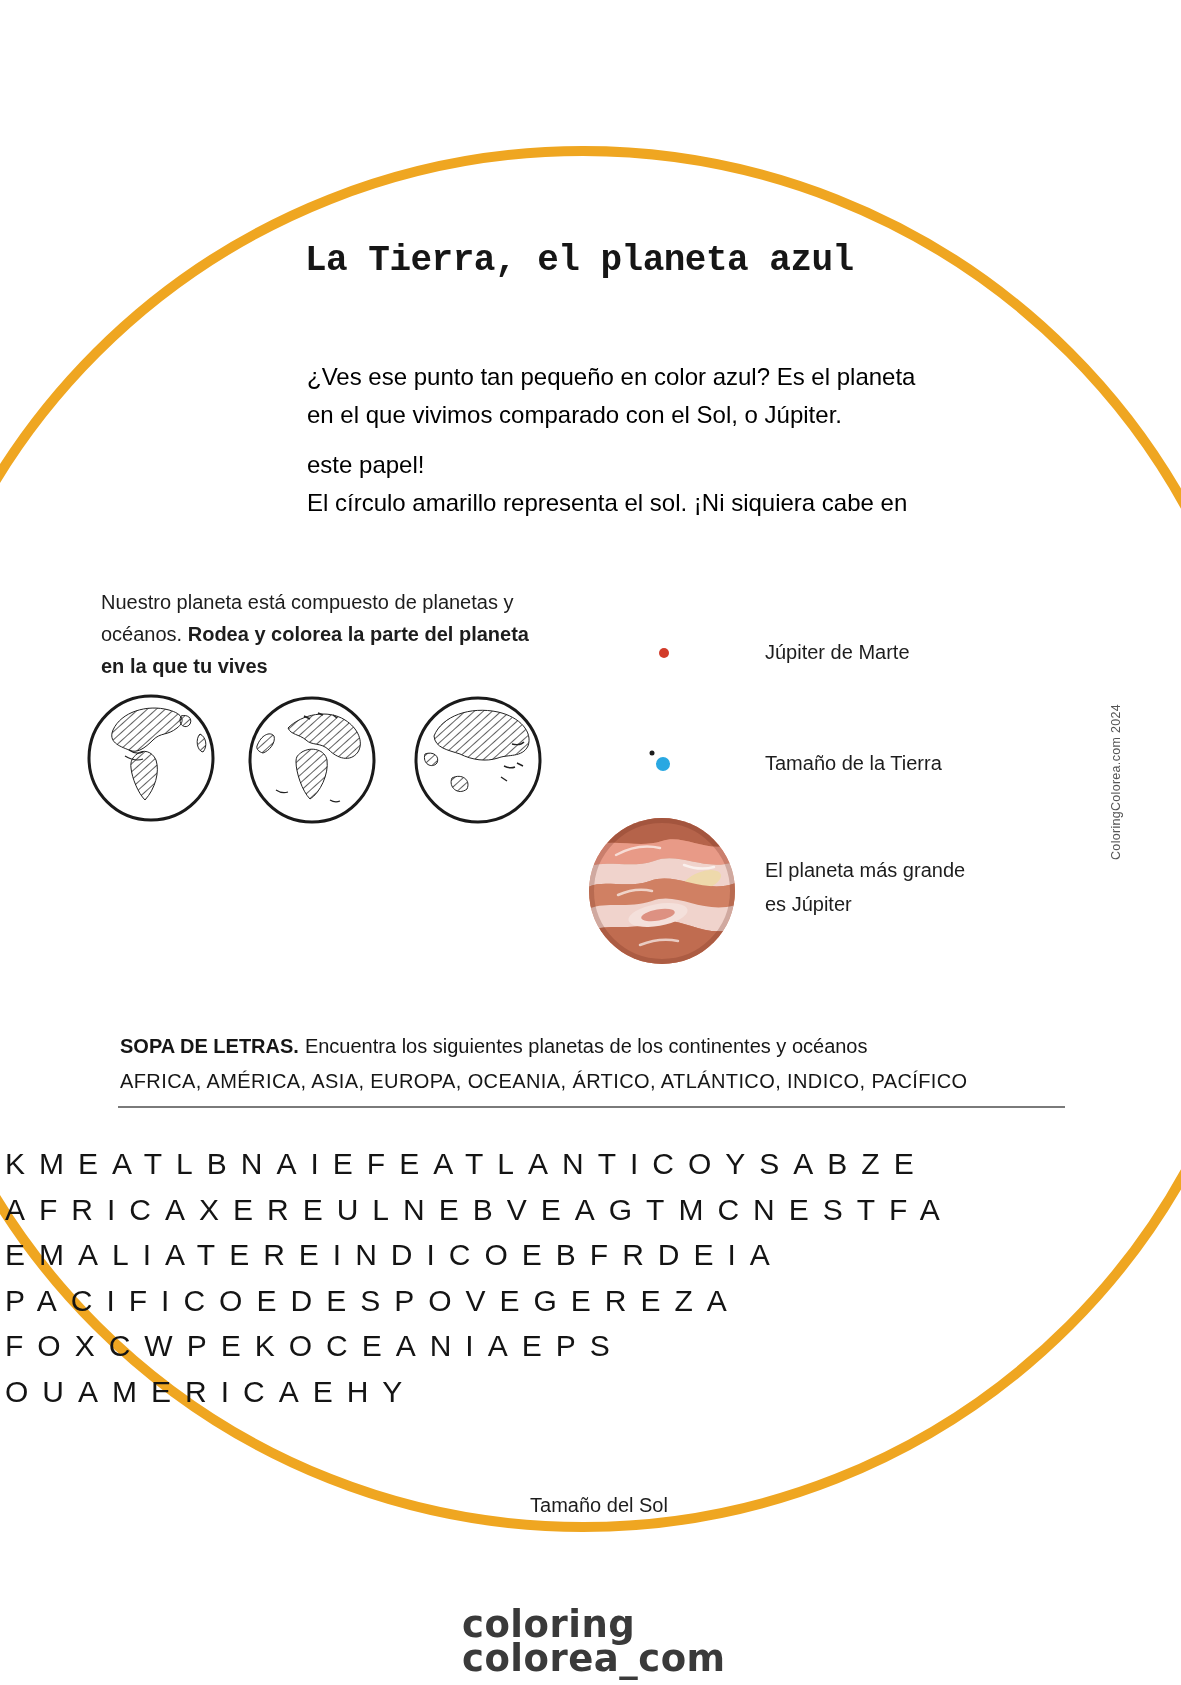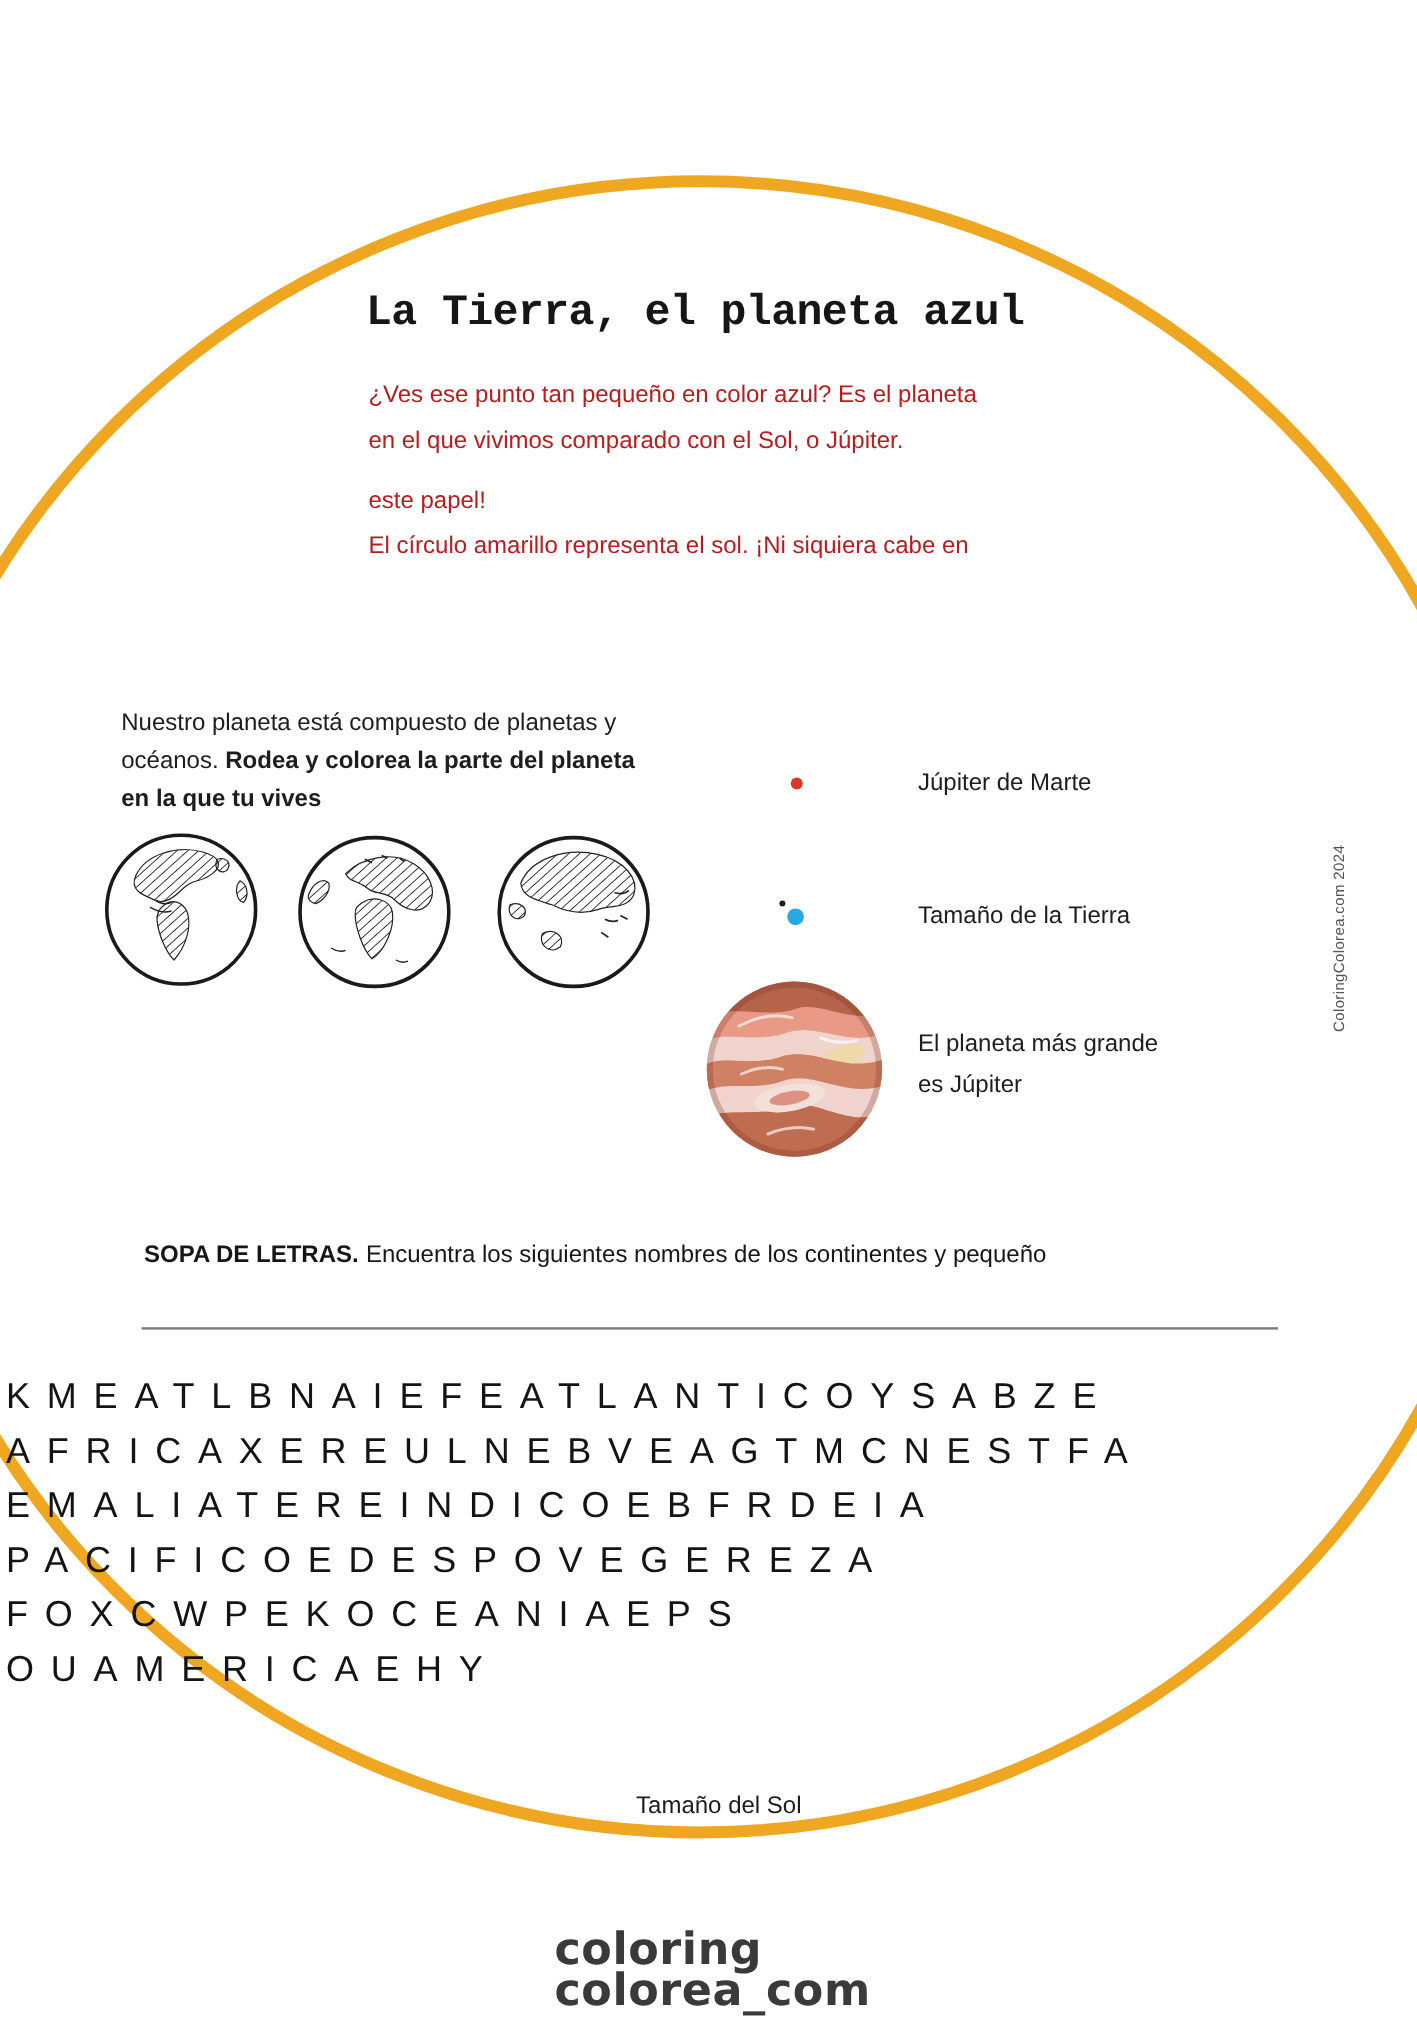--- a/index.html
+++ b/index.html
@@ -2,21 +2,21 @@
 <html><head>
 <meta charset="utf-8">
 <style>
   html,body{margin:0;padding:0;background:#fff;}
   .page{position:relative;width:1181px;height:1685px;background:#ffffff;overflow:hidden;
         font-family:"Liberation Sans",sans-serif;color:#1c1c1c;}
   .abs{position:absolute;}
   .sun-arc{left:0;top:0;width:1181px;height:1685px;pointer-events:none;}
   .title{left:305px;top:240px;margin:0;font-family:Liberation Mono, monospace;font-weight:bold;
          font-size:36px;letter-spacing:-0.5px;color:#161616;}
-  .intro{font-size:20px;line-height:38px;color:#b91c1c;}
+  .intro{font-size:24px;line-height:38px;color:#000000;margin-top:48px;}
   .p1{left:307px;top:310px;}
   .p2{left:307px;top:398px;}
   .activity{left:101px;top:570px;font-size:20px;line-height:32px;color:#1d1d1d;margin-top:16px;}
   .bold{font-weight:bold;}
   .globe{position:absolute;width:132px;height:132px;}
   #globe1{left:85px;top:692px;}
   #globe2{left:246px;top:694px;}
   #globe3{left:412px;top:694px;}
   .dot-svg{position:absolute;}
   .legend-label{position:absolute;font-size:20px;color:#1d1d1d;}
@@ -145,22 +145,23 @@
     </g>
   </svg>
   <div class="legend-label jupiter-label">
     <div>El planeta más grande</div>
     <div>es Júpiter</div>
   </div>
 
   <div class="abs watermark">ColoringColorea.com  2024</div>
 
   <div class="abs ws-heading">
-    <span class="bold">SOPA DE LETRAS.</span><span class="rest">Encuentra los siguientes nombres de los continentes y pequeño</span>
+    <span class="bold">SOPA DE LETRAS.</span><span class="rest">Encuentra los siguientes planetas de los continentes y océanos</span>
   </div>
+  <div class="abs ws-words">AFRICA, AMÉRICA, ASIA, EUROPA, OCEANIA, ÁRTICO, ATLÁNTICO, INDICO, PACÍFICO</div>
   <div class="abs ws-rule"></div>
 
   <div class="abs ws-grid">
     <div>KMEATLBNAIEFEATLANTICOYSABZE</div>
     <div>AFRICAXEREULNEBVEAGTMCNESTFA</div>
     <div>EMALIATEREINDICOEBFRDEIA</div>
     <div>PACIFICOEDESPOVEGEREZA</div>
     <div>FOXCWPEKOCEANIAEPS</div>
     <div>OUAMERICAEHY</div>
   </div>

